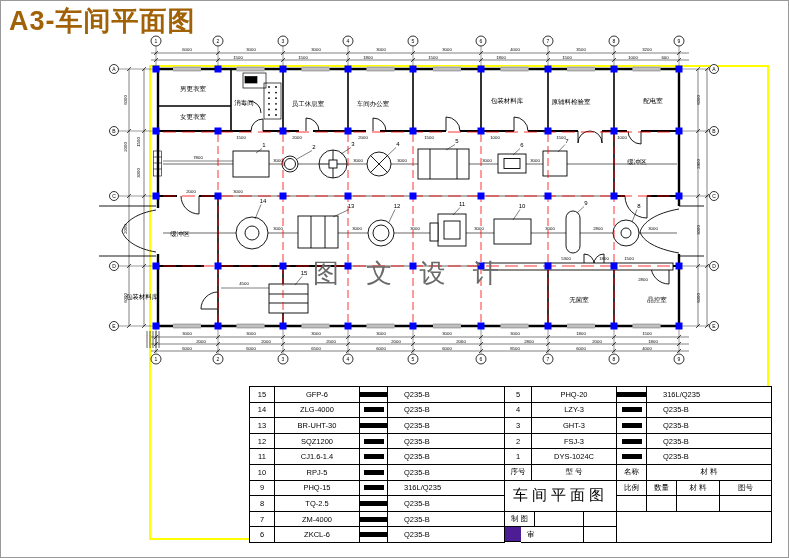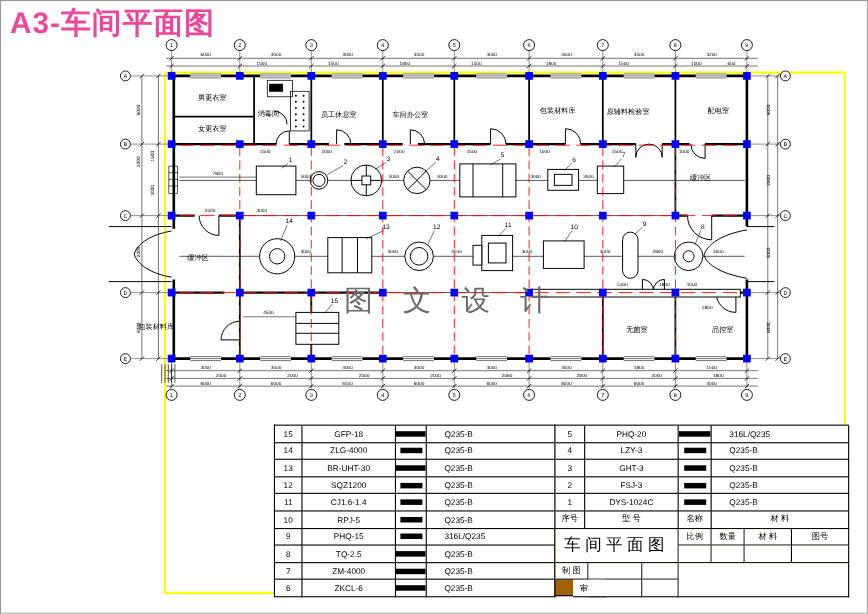--- a/index.html
+++ b/index.html
@@ -1,30 +1,30 @@
 <!DOCTYPE html>
 <html><head>
 <meta charset="utf-8">
 <style>
   html,body{margin:0;padding:0;background:#fff;}
   .page{position:relative;width:789px;height:558px;background:#fff;border:1px solid #999;
         overflow:hidden;font-family:"Liberation Sans",sans-serif;box-sizing:border-box;}
   .drawing-title{position:absolute;left:8px;top:2px;font-size:27px;font-weight:bold;
-        color:#ec4899;letter-spacing:1px;z-index:6;white-space:nowrap;}
+        color:#a16207;letter-spacing:1px;z-index:6;white-space:nowrap;}
   .yellow-frame{position:absolute;left:148px;top:64px;width:620px;height:475px;
         border:2px solid #ffff00;z-index:1;box-sizing:border-box;}
   #plan{position:absolute;left:0;top:0;z-index:2;}
   .tbl{position:absolute;z-index:3;display:grid;border-top:1px solid #000;border-left:1px solid #000;background:#fff;}
   .tbl .c{border-right:1px solid #000;border-bottom:1px solid #000;display:flex;align-items:center;
         justify-content:center;font-size:7.5px;box-sizing:border-box;overflow:hidden;white-space:nowrap;color:#000;}
   .tbl .mat{justify-content:flex-start;padding-left:16px;}
   #tbl-left{left:248px;top:385px;grid-template-columns:25px 85px 28px 117px;grid-auto-rows:15.6px;}
   #tbl-right{left:503px;top:385px;grid-template-columns:27px 85px 30px 125px;grid-auto-rows:15.6px;}
   .bar{background:#000;height:5px;}
-  .tb{position:absolute;left:503px;top:478.6px;width:267px;height:62.4px;z-index:3;background:#a16207;
+  .tb{position:absolute;left:503px;top:478.6px;width:267px;height:62.4px;z-index:3;background:#4c1d95;
       border:1px solid #000;box-sizing:border-box;}
   .tb .cell{position:absolute;border-right:1px solid #000;border-bottom:1px solid #000;box-sizing:border-box;
       display:flex;align-items:center;justify-content:center;font-size:7.5px;background:#fff;color:#000;}
   .tb .big{font-size:15px;letter-spacing:4px;}
 </style>
 </head>
 <body>
 
 <div class="page">
 
@@ -525,21 +525,21 @@
         <text x="560" y="138" font-size="4.3" fill="#000" text-anchor="middle" font-family="&quot;Liberation Sans&quot;,sans-serif">1500</text>
         <text x="621" y="138" font-size="4.3" fill="#000" text-anchor="middle" font-family="&quot;Liberation Sans&quot;,sans-serif">1000</text>
         <text x="190" y="192" font-size="4.3" fill="#000" text-anchor="middle" font-family="&quot;Liberation Sans&quot;,sans-serif">2000</text>
         <text x="237" y="192" font-size="4.3" fill="#000" text-anchor="middle" font-family="&quot;Liberation Sans&quot;,sans-serif">3000</text>
         <text x="312" y="281" font-size="26" fill="#6a6a6a" text-anchor="start" font-family="&quot;Liberation Sans&quot;,sans-serif" letter-spacing="10px">图 文 设 计</text>
       </g>
   </svg>
 
   <div class="tbl" id="tbl-left">
       <div class="c ">15</div>
-      <div class="c ">GFP-18</div>
+      <div class="c ">GFP-6</div>
       <div class="c ">
         <div class="bar" style="width: 38px;"></div>
       </div>
       <div class="c mat">Q235-B</div>
       <div class="c ">14</div>
       <div class="c ">ZLG-4000</div>
       <div class="c ">
         <div class="bar" style="width: 20px;"></div>
       </div>
       <div class="c mat">Q235-B</div>

